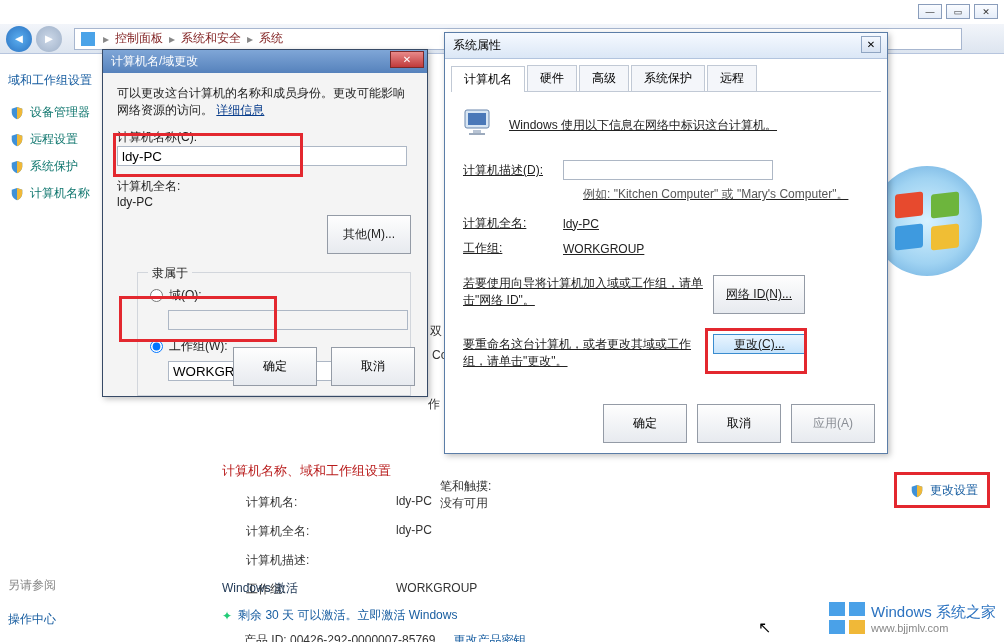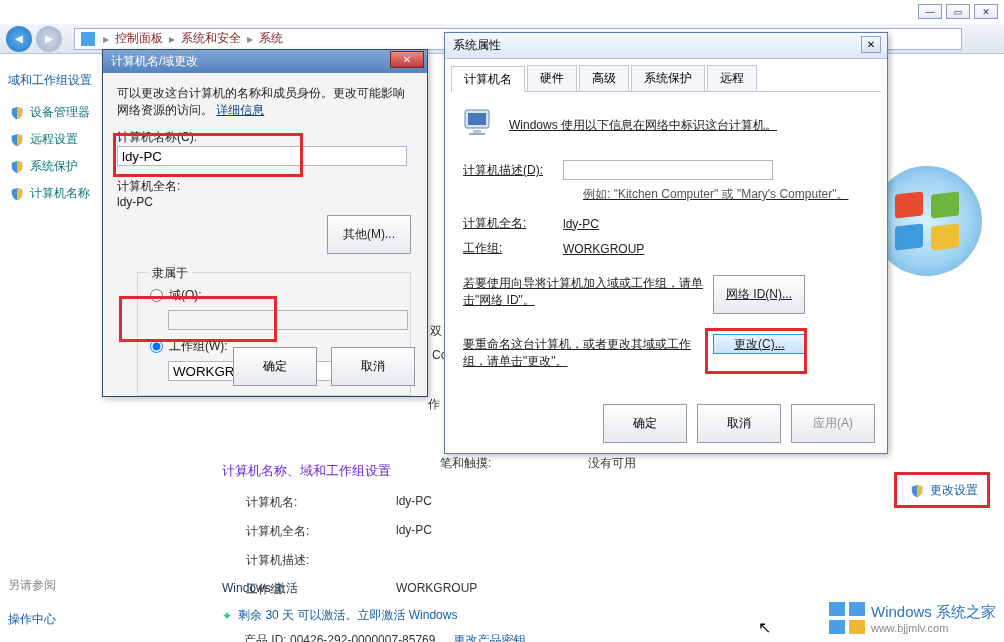--- a/index.html
+++ b/index.html
@@ -23,21 +23,21 @@
 .leftbar { position: absolute; top: 54px; left: 0; width: 200px; bottom: 0; background: #fff; padding: 18px 8px 0 8px; }
 .leftbar h4 { color: #175da0; font-size: 12px; margin-bottom: 10px; font-weight: normal; }
 .leftbar-item { display: flex; align-items: center; padding: 5px 2px; color: #0f766e; cursor: pointer; }
 .shield { width: 14px; height: 14px; margin-right: 6px; }
 .shield svg { width: 14px; height: 14px; }
 .see-also { position: absolute; left: 8px; bottom: 48px; color: #888; font-size: 12px; }
 .action-center { position: absolute; left: 8px; bottom: 14px; color: #175da0; }
 
 
 .right-pane { position: absolute; top: 54px; left: 200px; right: 0; bottom: 0; background: #fff; padding: 0 18px 0 18px; }
-.section-head { color: #6d28d9; font-size: 13px; padding: 8px 0; }
+.section-head { color: #b91c1c; font-size: 13px; padding: 8px 0; }
 .kv { display: flex; padding: 6px 0 6px 24px; }
 .kv .k { width: 150px; color: #333; }
 .kv .v { color: #333; }
 .edit-link { position: absolute; right: 26px; top: 428px; color: #175da0; display: flex; align-items: center; }
 .edit-box { position: absolute; right: 14px; top: 418px; width: 96px; height: 36px; border: 3px solid #e3282f; }
 
 
 .w7-logo { position: absolute; top: 112px; right: 22px; width: 110px; height: 110px; border-radius: 50%; background: radial-gradient(#d7f2ff,#a0d3f2 55%,#5aa0d8); display: flex; align-items: center; justify-content: center; }
 .flag { width: 64px; height: 56px; position: relative; }
 .flag div { position: absolute; width: 28px; height: 24px; border-radius: 3px 3px 3px 3px; }
@@ -94,21 +94,21 @@
 .wm-flag .b3 { background: #4aa1e8; bottom: 0; left: 0; }
 .wm-flag .y4 { background: #f0b838; bottom: 0; right: 0; }
 .wm-text .l1 { color: #2c73c0; font-size: 15px; }
 .wm-text .l2 { color: #888; font-size: 11px; }
 
 
 .stray { position: absolute; color: #333; }
 .st1 { top: 396px; left: 428px; } 
 .st2 { top: 348px; left: 432px; } 
 .st3 { top: 323px; left: 430px; } 
-.st-pentouch { top: 401px; left: 240px; display: flex; }
+.st-pentouch { top: 424px; left: 240px; display: flex; flex-direction: column; }
 .st-pentouch .k { width: 148px; }
 .activate-sec { position: absolute; left: 222px; top: 580px; }
 .activate-sec .h { color: #223a57; }
 .activate-row { display: flex; align-items: center; margin-top: 10px; color: #175da0; }
 .activate-row .star { color: #2c7; margin-right: 6px; }
 .prodid { margin-top: 8px; margin-left: 22px; color: #333; display: flex; gap: 18px; }
 .prodid .chg { color: #175da0; }
 
 .cursor-arrow { position: absolute; left: 758px; top: 618px; font-size: 16px; color: #000; }
 .disabled-btn { color: #8a8e95; }

